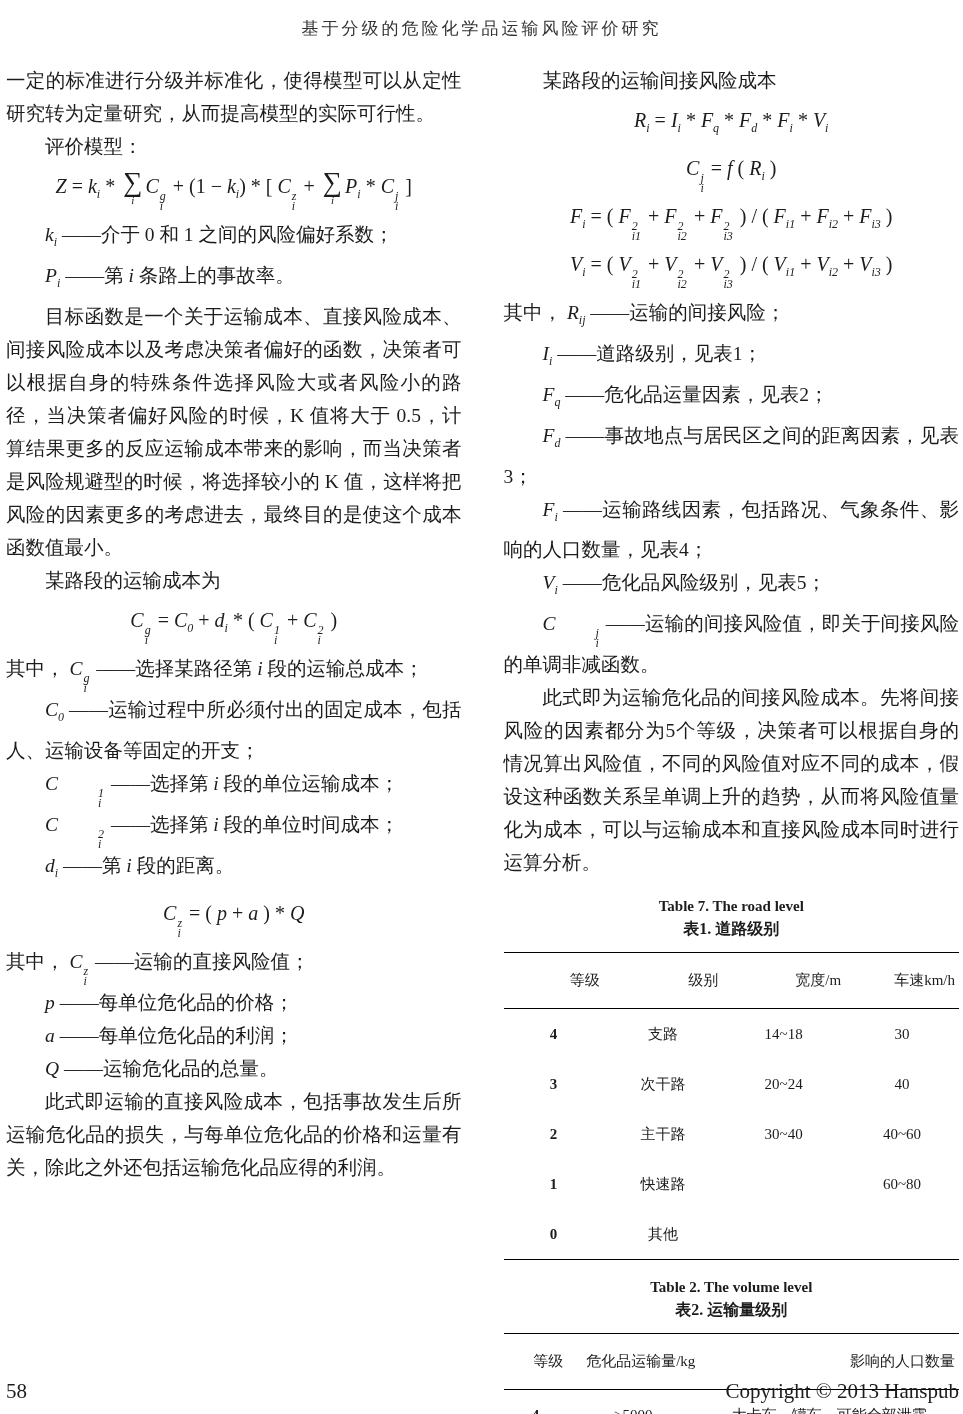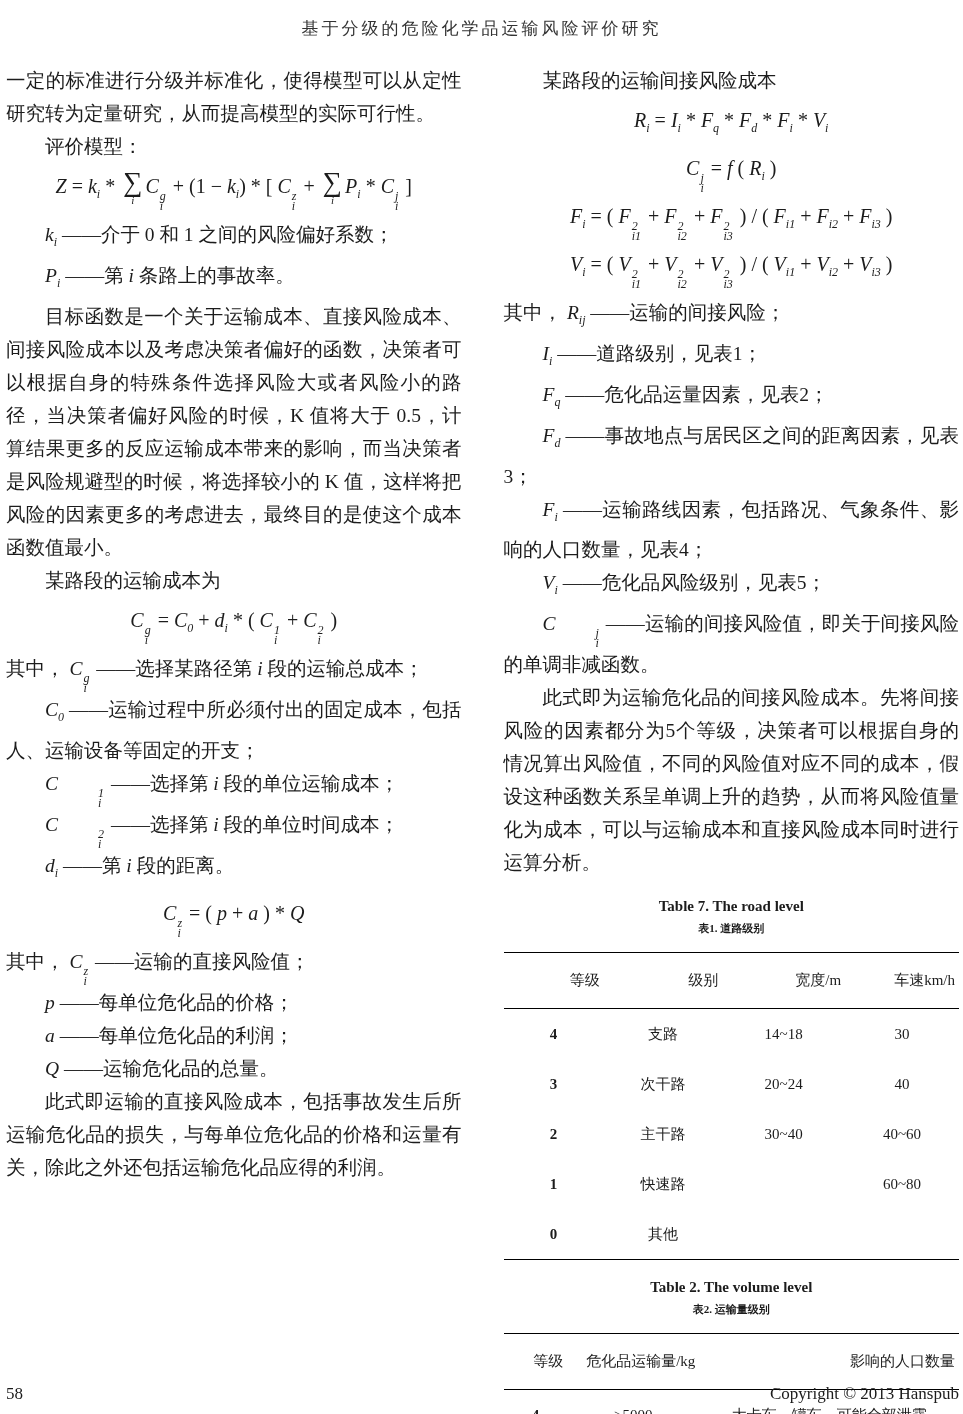--- a/index.html
+++ b/index.html
@@ -51,21 +51,21 @@
     vertical-align: middle; margin: 0 3px; line-height: 1;
   }
   .sum .sigma { font-size: 27px; line-height: 25px; font-style: normal; }
   .sum .sumidx { font-size: 11px; line-height: 11px; font-style: italic; }
   .tablewrap { margin-top: 16px; }
   .cap-en {
     text-align: center; font-weight: bold; font-size: 15px;
     line-height: 22px; text-indent: 0;
   }
   .cap-zh {
-    text-align: center; font-weight: bold; font-size: 11px;
+    text-align: center; font-weight: bold; font-size: 16px;
     line-height: 23px; margin-bottom: 12px; text-indent: 0;
   }
   table {
     width: 100%;
     border-collapse: collapse;
     border-top: 1.6px solid #000;
     border-bottom: 1.6px solid #000;
     font-size: 15px;
   }
   thead th {
@@ -77,21 +77,21 @@
   tbody td { padding: 8.5px 4px; text-align: center; }
   tbody td:first-child { font-weight: bold; }
   table.t1 col.c0 { width: 22%; } table.t1 col.c1 { width: 26%; }
   table.t1 col.c2 { width: 27%; } table.t1 col.c3 { width: 25%; }
   table.t2 col.c0 { width: 14%; } table.t2 col.c1 { width: 29%; }
   table.t2 col.c2 { width: 57%; }
   .footer {
     position: absolute;
     left: 6px; right: 4px; bottom: 10px;
     display: flex; justify-content: space-between;
-    font-size: 17px; color: #1c1c1c; font-family: Liberation Serif, serif;
+    font-size: 21px; color: #1c1c1c; font-family: Liberation Serif, serif;
   }
 </style>
 </head>
 <body>
 
 <div class="page-header">基于分级的危险化学品运输风险评价研究</div>
 
 <div class="columns">
   <div class="col">
       <div class="para noindent">一定的标准进行分级并标准化，使得模型可以从定性研究转为定量研究，从而提高模型的实际可行性。</div>

